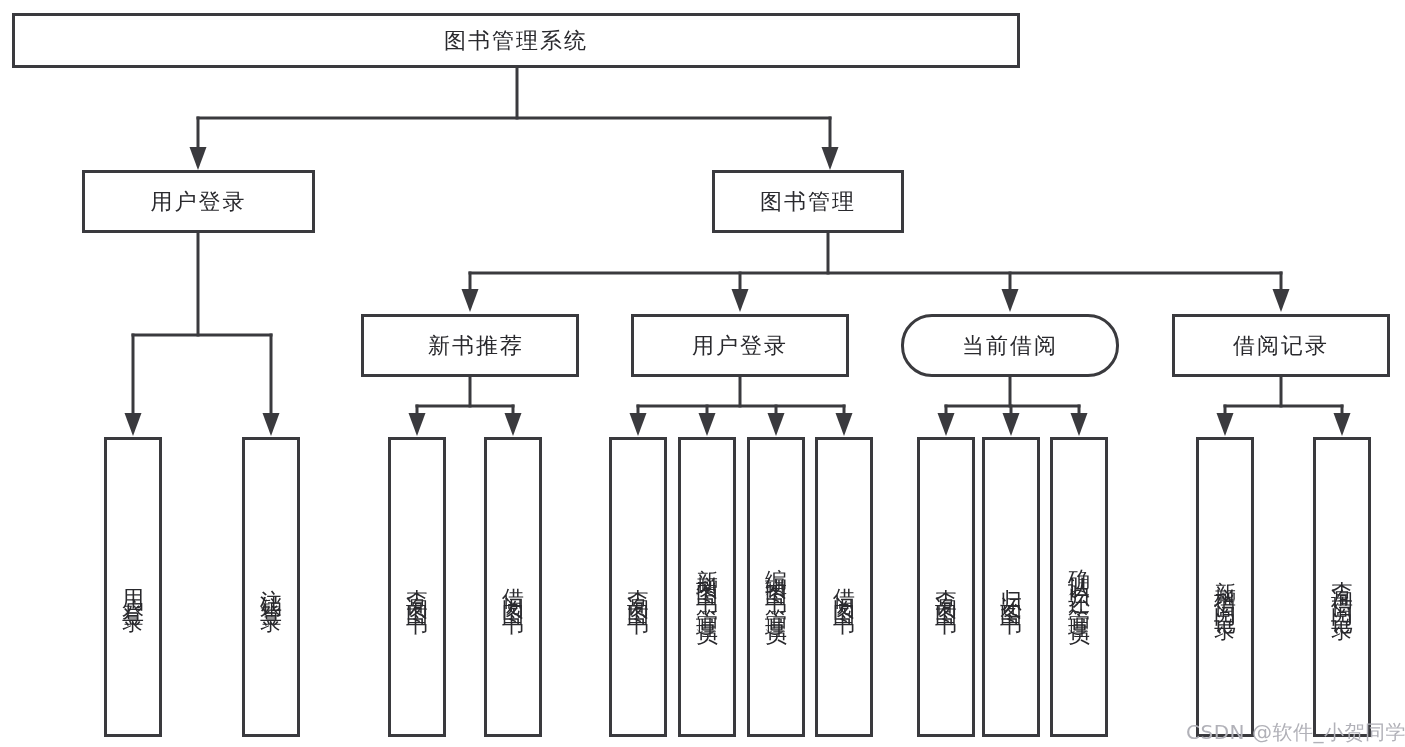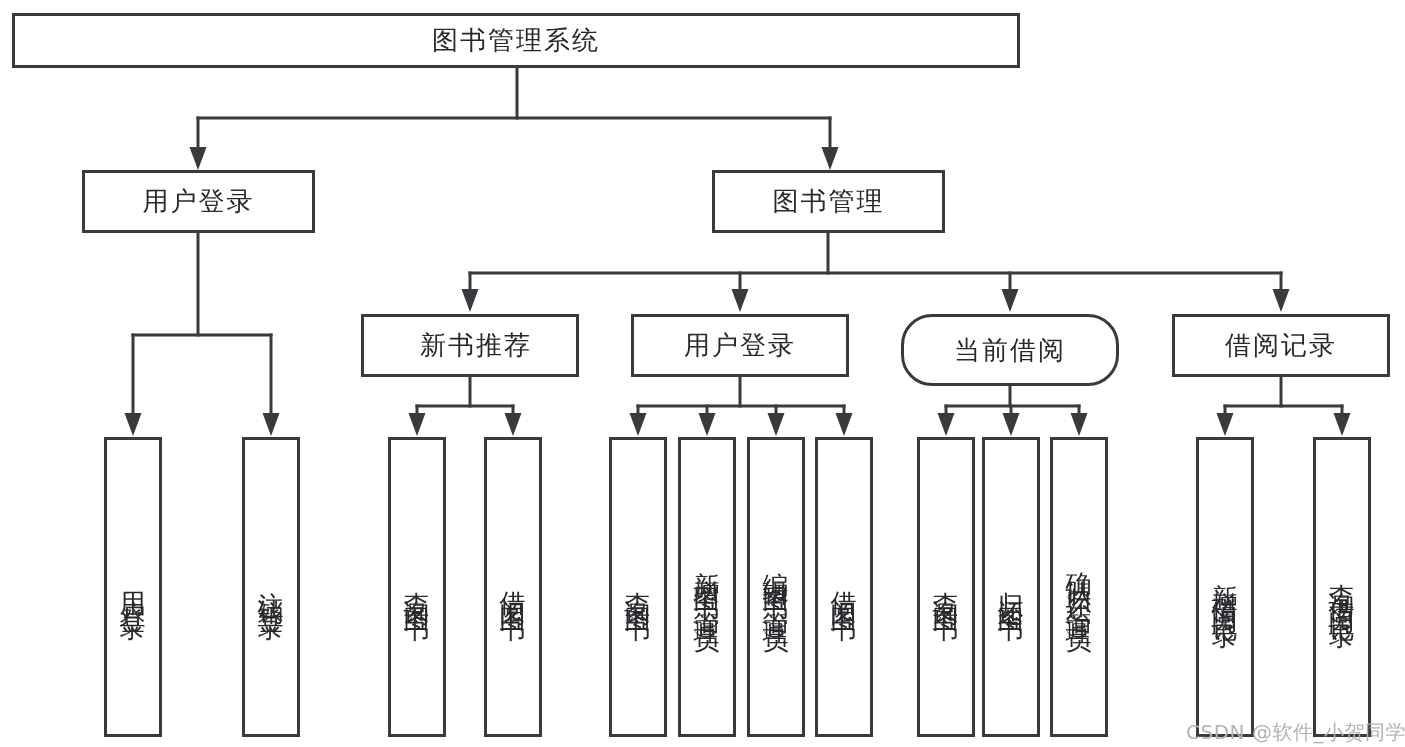--- a/index.html
+++ b/index.html
@@ -11,21 +11,21 @@
     overflow:hidden;
   }
   .wires{position:absolute;left:0;top:0;}
   .box,.vbox{
     position:absolute;
     box-sizing:border-box;
     background:#ffffff;
     border:3px solid #3a3a3e;
     display:flex;align-items:center;justify-content:center;
     color:#29292d;
-    font-size:26px;
+    font-size:22px;
     text-align:center;
   }
   .box{letter-spacing:2px;white-space:nowrap;}
   .vbox{
     writing-mode:vertical-rl;
     text-orientation:mixed;
     letter-spacing:8px;
     line-height:1;
     white-space:nowrap;
   }
@@ -113,25 +113,25 @@
       <polygon points="1070.5,413 1087.5,413 1079,436"></polygon>
 
       <polygon points="1216.5,413 1233.5,413 1225,436"></polygon>
       <polygon points="1333.5,413 1350.5,413 1342,436"></polygon>
     </g>
   </svg>
 
   <div class="box" style="left:12px;top:13px;width:1008px;height:55px;">图书管理系统</div>
 
   <div class="box" style="left:82px;top:170px;width:233px;height:63px;">用户登录</div>
-  <div class="box" style="left:712px;top:170px;width:233px;height:63px;">图书管理</div>
+  <div class="box" style="left:712px;top:170px;width:192px;height:63px;">图书管理</div>
 
   <div class="box" style="left:361px;top:314px;width:218px;height:63px;padding-left:12px;">新书推荐</div>
   <div class="box" style="left:631px;top:314px;width:218px;height:63px;">用户登录</div>
-  <div class="box" style="left:901px;top:314px;width:218px;height:72px;border-radius:31px;">当前借阅</div>
+  <div class="box" style="left:901px;top:314px;width:218px;height:63px;border-radius:31px;">当前借阅</div>
   <div class="box" style="left:1172px;top:314px;width:218px;height:63px;">借阅记录</div>
 
   <div class="vbox" style="left:104px;top:437px;width:58px;height:300px;">用户登录</div>
   <div class="vbox" style="left:242px;top:437px;width:58px;height:300px;">注销登录</div>
 
   <div class="vbox" style="left:388px;top:437px;width:58px;height:300px;">查询图书</div>
   <div class="vbox" style="left:484px;top:437px;width:58px;height:300px;">借阅图书</div>
 
   <div class="vbox" style="left:609px;top:437px;width:58px;height:300px;">查询图书</div>
   <div class="vbox" style="left:678px;top:437px;width:58px;height:300px;">新增图书（管理员）</div>

